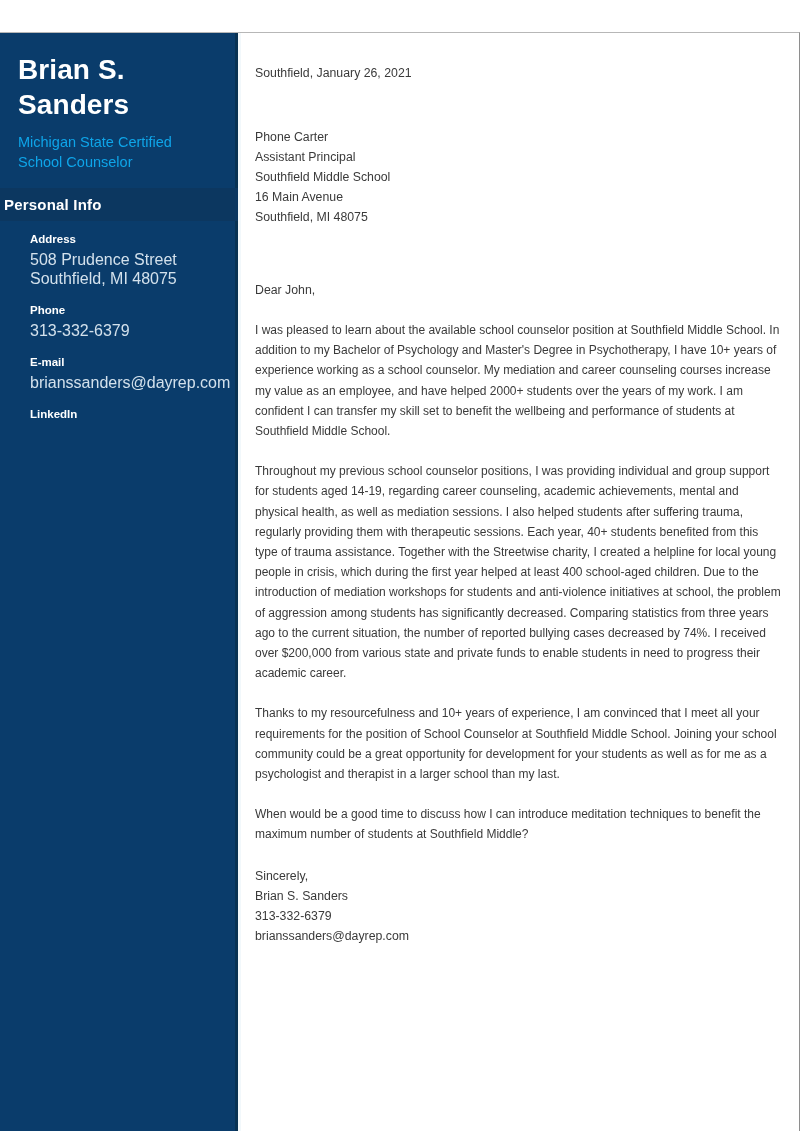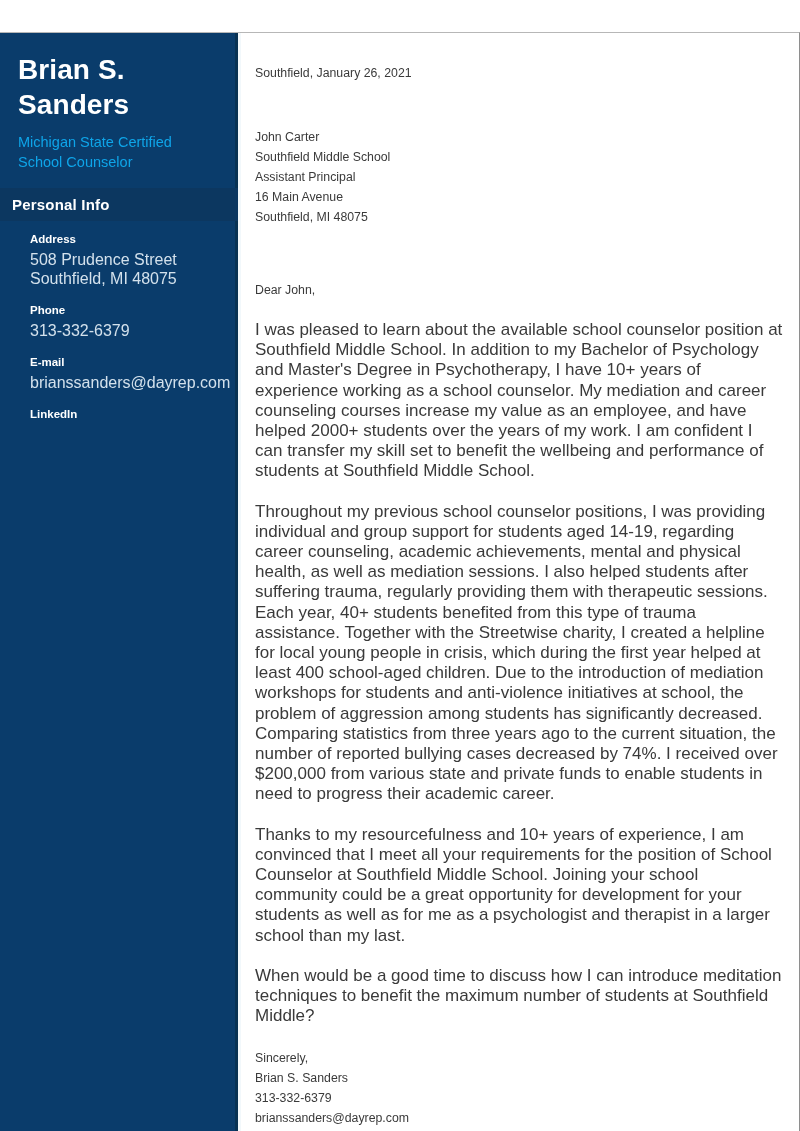--- a/index.html
+++ b/index.html
@@ -73,21 +73,21 @@
     left: 0;
     top: 155px;
     width: 238px;
     height: 33px;
     background: #0c3760;
     display: flex;
     align-items: center;
   }
   .section-band-title {
     margin: 0;
-    padding-left: 12px;
+    padding-left: 4px;
     font-size: 15px;
     font-weight: bold;
     color: #ffffff;
     letter-spacing: 0.2px;
   }
 
   .info-list {
     position: absolute;
     left: 12px;
     top: 198px;
@@ -134,21 +134,21 @@
 
   .recipient {
     margin-top: 44px;
   }
 
   .salutation {
     margin-top: 53px;
   }
 
   .para {
-    font-size: 17px;
+    font-size: 12px;
     line-height: 20.2px;
     color: #3a3a3a;
     margin: 20px 0 0 0;
     text-align: left;
   }
   .para.first-para { margin-top: 20px; }
 
   .signoff {
     margin-top: 21px;
   }
@@ -195,23 +195,23 @@
     </div>
   </aside>
 
   <div class="sidebar-tint"></div>
 
   <main class="letter">
 
     <p class="letter-line date-line">Southfield, January 26, 2021</p>
 
     <div class="recipient">
-      <p class="letter-line">John Carter</p>
+      <p class="letter-line">Phone Carter</p>
+      <p class="letter-line">Assistant Principal</p>
       <p class="letter-line">Southfield Middle School</p>
-      <p class="letter-line">Assistant Principal</p>
       <p class="letter-line">16 Main Avenue</p>
       <p class="letter-line">Southfield, MI 48075</p>
     </div>
 
     <p class="letter-line salutation">Dear John,</p>
 
     <p class="para first-para">I was pleased to learn about the available school counselor position at Southfield Middle School. In addition to my Bachelor of Psychology and Master's Degree in Psychotherapy, I have 10+ years of experience working as a school counselor. My mediation and career counseling courses increase my value as an employee, and have helped 2000+ students over the years of my work. I am confident I can transfer my skill set to benefit the wellbeing and performance of students at Southfield Middle School.</p>
 
     <p class="para">Throughout my previous school counselor positions, I was providing individual and group support for students aged 14-19, regarding career counseling, academic achievements, mental and physical health, as well as mediation sessions. I also helped students after suffering trauma, regularly providing them with therapeutic sessions. Each year, 40+ students benefited from this type of trauma assistance. Together with the Streetwise charity, I created a helpline for local young people in crisis, which during the first year helped at least 400 school-aged children. Due to the introduction of mediation workshops for students and anti-violence initiatives at school, the problem of aggression among students has significantly decreased. Comparing statistics from three years ago to the current situation, the number of reported bullying cases decreased by 74%. I received over $200,000 from various state and private funds to enable students in need to progress their academic career.</p>
 

